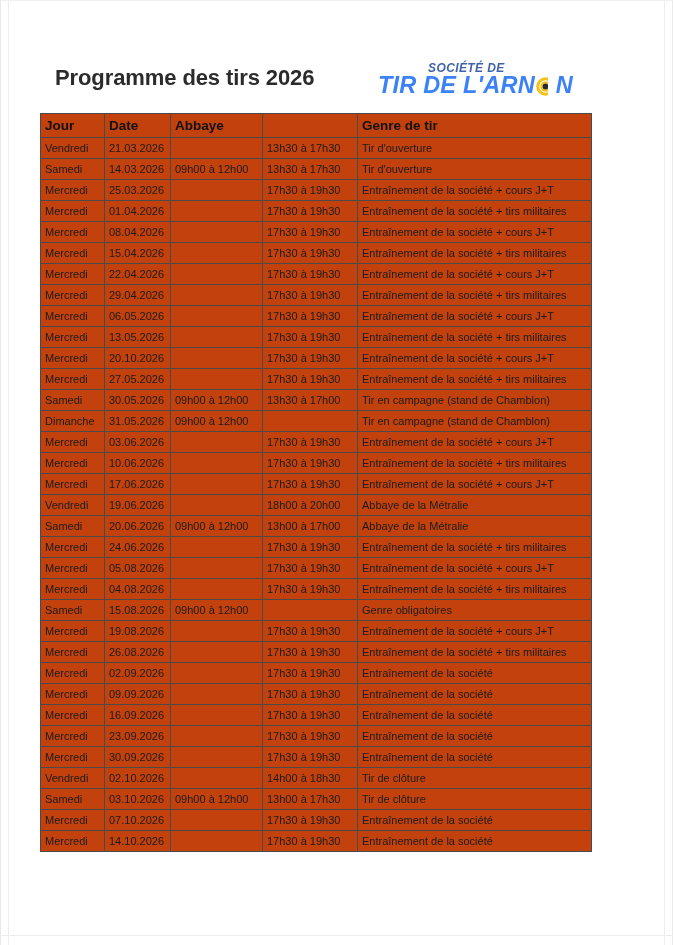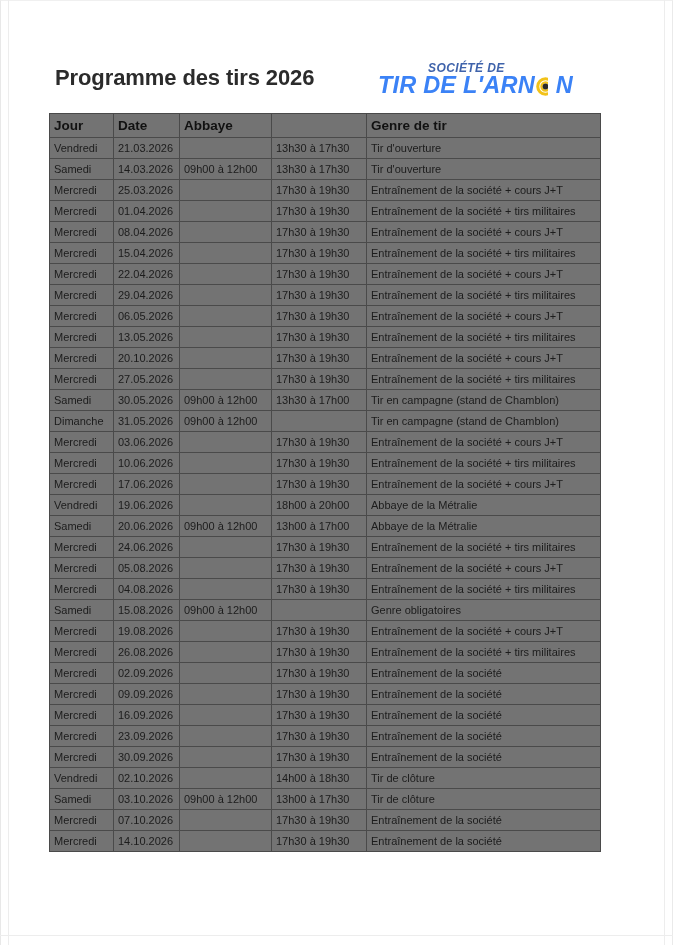--- a/index.html
+++ b/index.html
@@ -98,26 +98,26 @@
     width: 21px;
     height: 21px;
     vertical-align: -4px;
     margin: 0 0px;
   }
   .logo-main .bull svg { display:block; }
 
   
   .schedule {
     position: absolute;
-    left: 49px;
+    left: 40px;
     top: 113px;
     width: 551px;
     border-collapse: collapse;
     table-layout: fixed;
-    background: #737373;
+    background: #c2410c;
   }
   .schedule th, .schedule td {
     border: 1px solid #4a4a4a;
     padding: 0 4px;
     height: 20px;
     line-height: 20px;
     font-size: 11px;
     font-weight: normal;
     text-align: left;
     vertical-align: middle;

